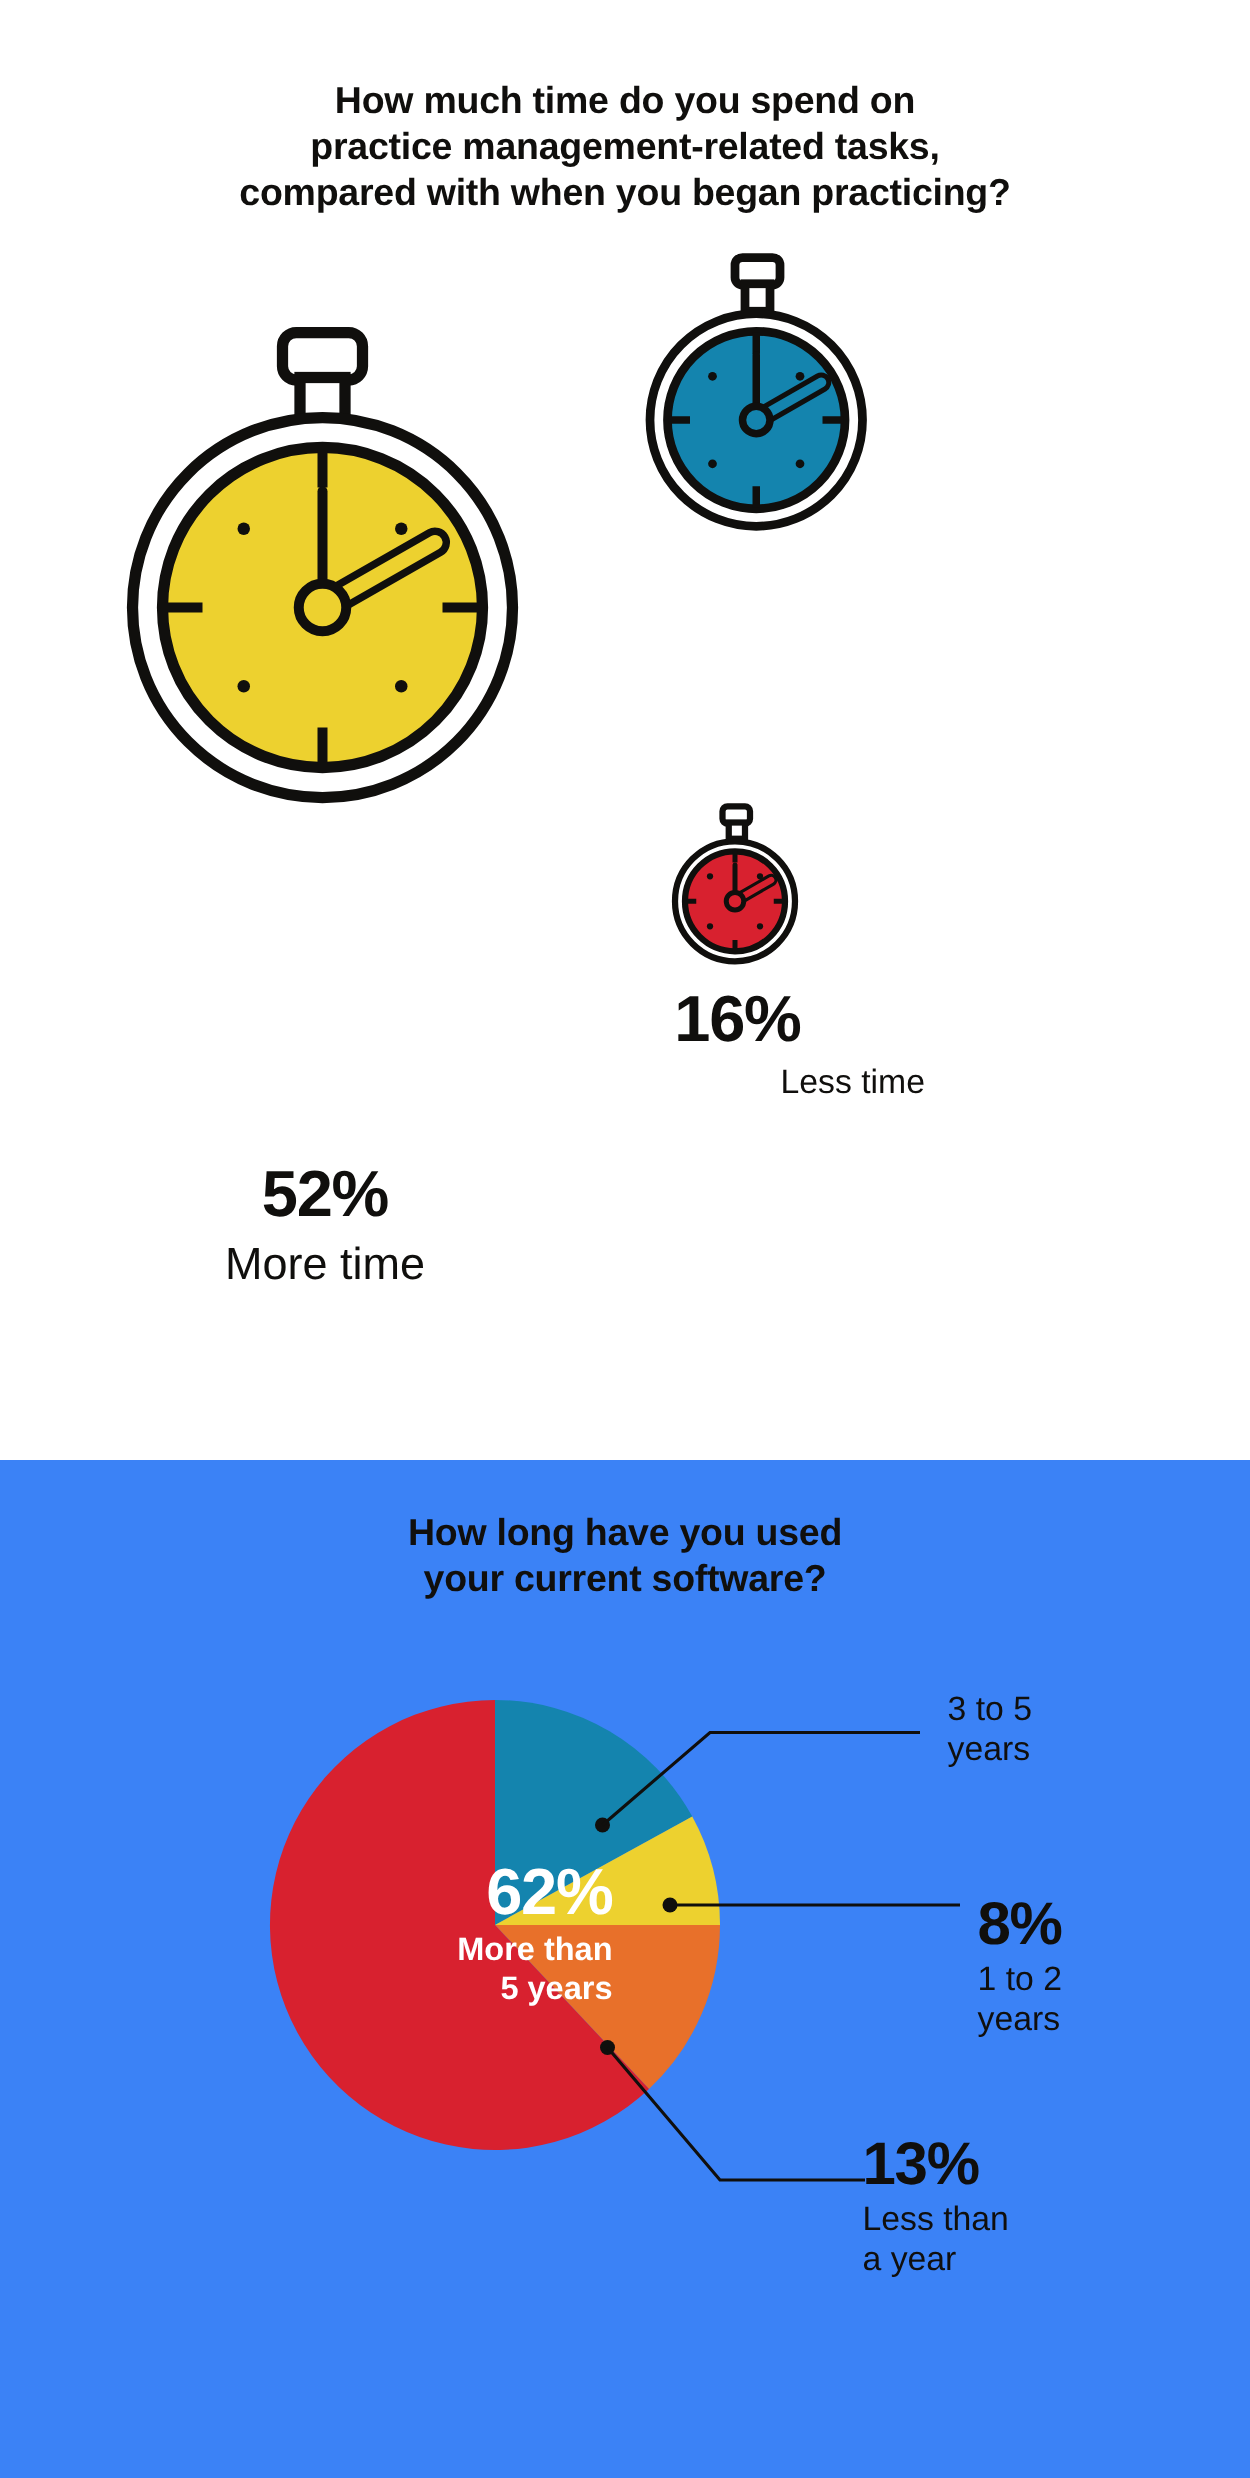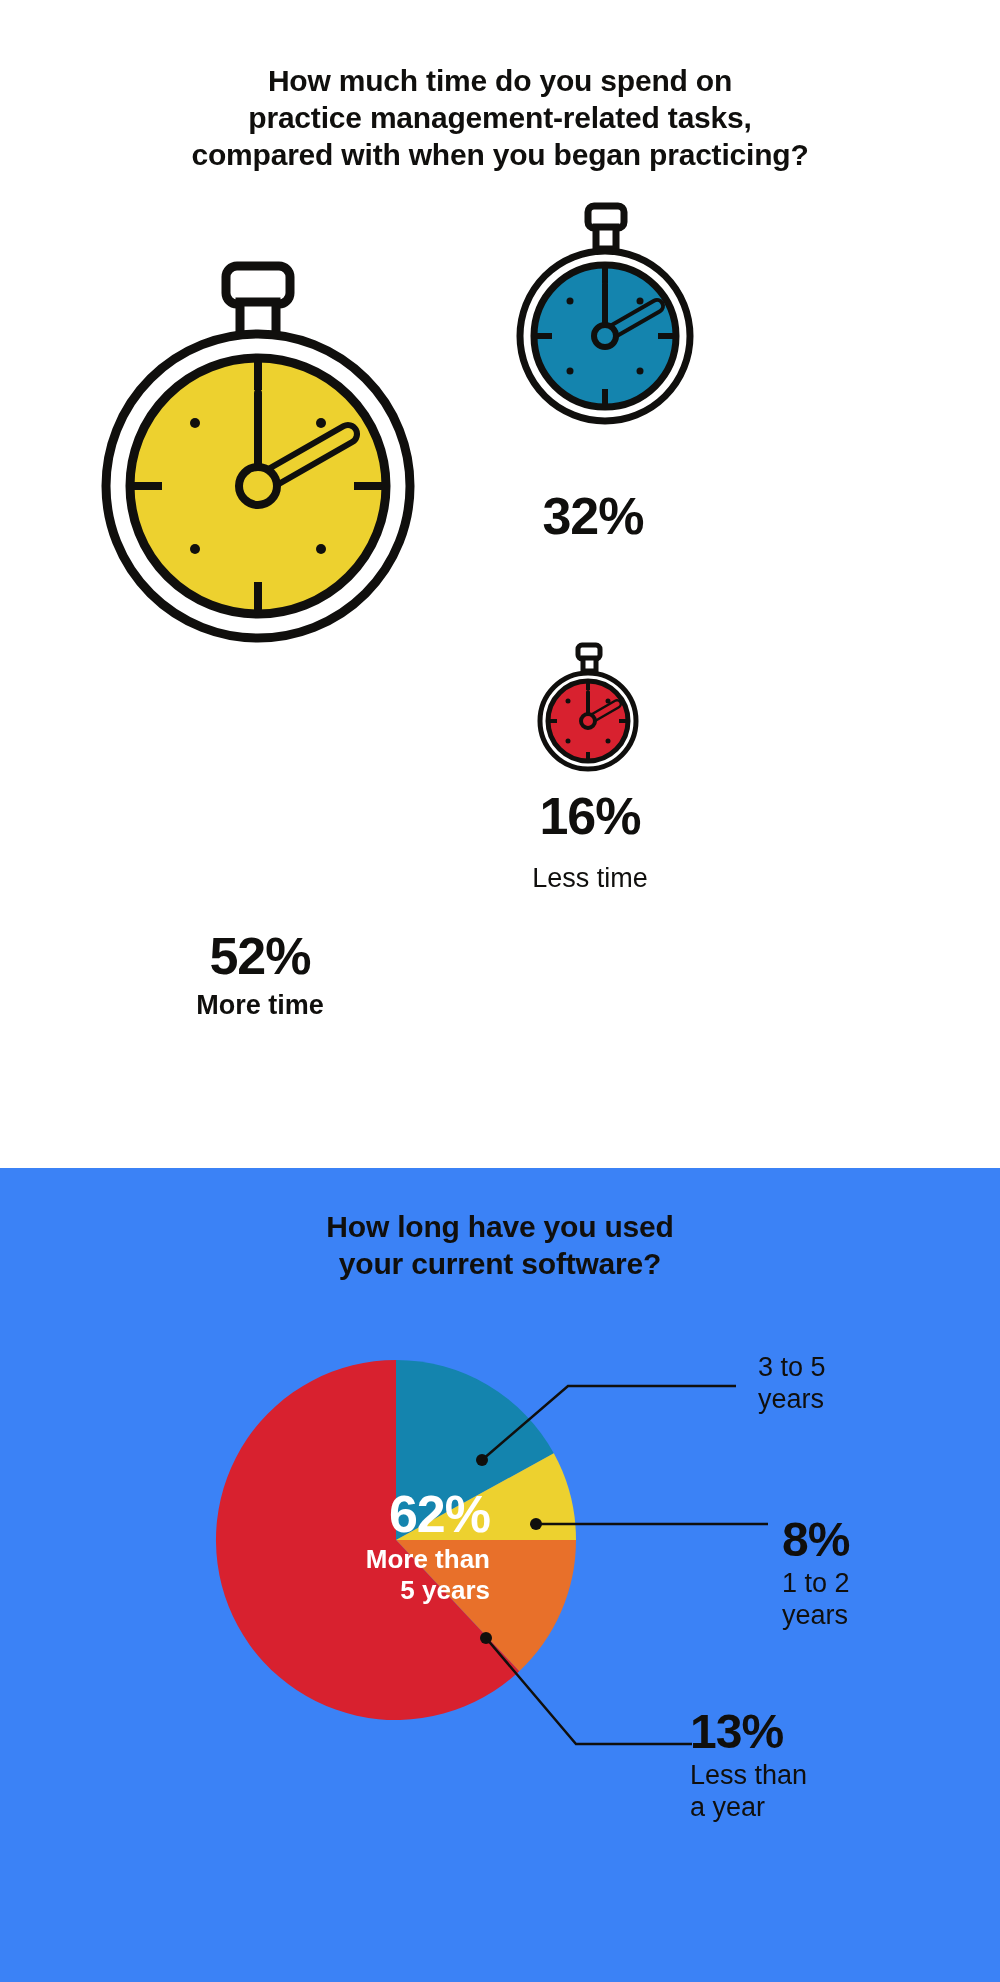--- a/index.html
+++ b/index.html
@@ -41,29 +41,29 @@
     letter-spacing:-1px;
   }
   .stat .cap {
     font-weight:400;
     color:#100f0d;
     line-height:1.15;
   }
 
   #stat-more  { left:110px; top:930px; width:300px; }
   #stat-more .pct { font-size:52px; }
-  #stat-more .cap { font-size:27px; margin-top:8px;font-weight:bold; }
+  #stat-more .cap { font-size:36px; margin-top:8px; }
 
   #stat-nochange { left:438px; top:490px; width:310px; }
   #stat-nochange .pct { font-size:52px; }
   #stat-nochange .cap { font-size:27px; margin-top:8px; }
 
   #stat-less { left:440px; top:790px; width:300px; }
   #stat-less .pct { font-size:52px; }
-  #stat-less .cap { font-size:27px; margin-top:21px; }
+  #stat-less .cap { font-size:27px; margin-top:8px;text-align:right; }
 
   
   #section-pie {
     position:absolute; left:0; top:1168px; width:1000px; height:814px;
     background:#3b82f6;
   }
   #headline-2 { top:40px; }
   #pie-svg { position:absolute; left:176px; top:172px; }
 
   .pie-label { position:absolute; }
@@ -175,21 +175,20 @@
         <circle cx="66" cy="81" r="7" fill="#D8212F" stroke="#100f0d" stroke-width="4"></circle>
       </svg>
     </div>
 
     <div class="stat" id="stat-more">
       <div class="pct">52%</div>
       <div class="cap">More time</div>
     </div>
 
     <div class="stat" id="stat-nochange">
-      <div class="pct">32%</div>
     </div>
 
     <div class="stat" id="stat-less">
       <div class="pct">16%</div>
       <div class="cap">Less time</div>
     </div>
   </section>
 
   <section id="section-pie">
 

